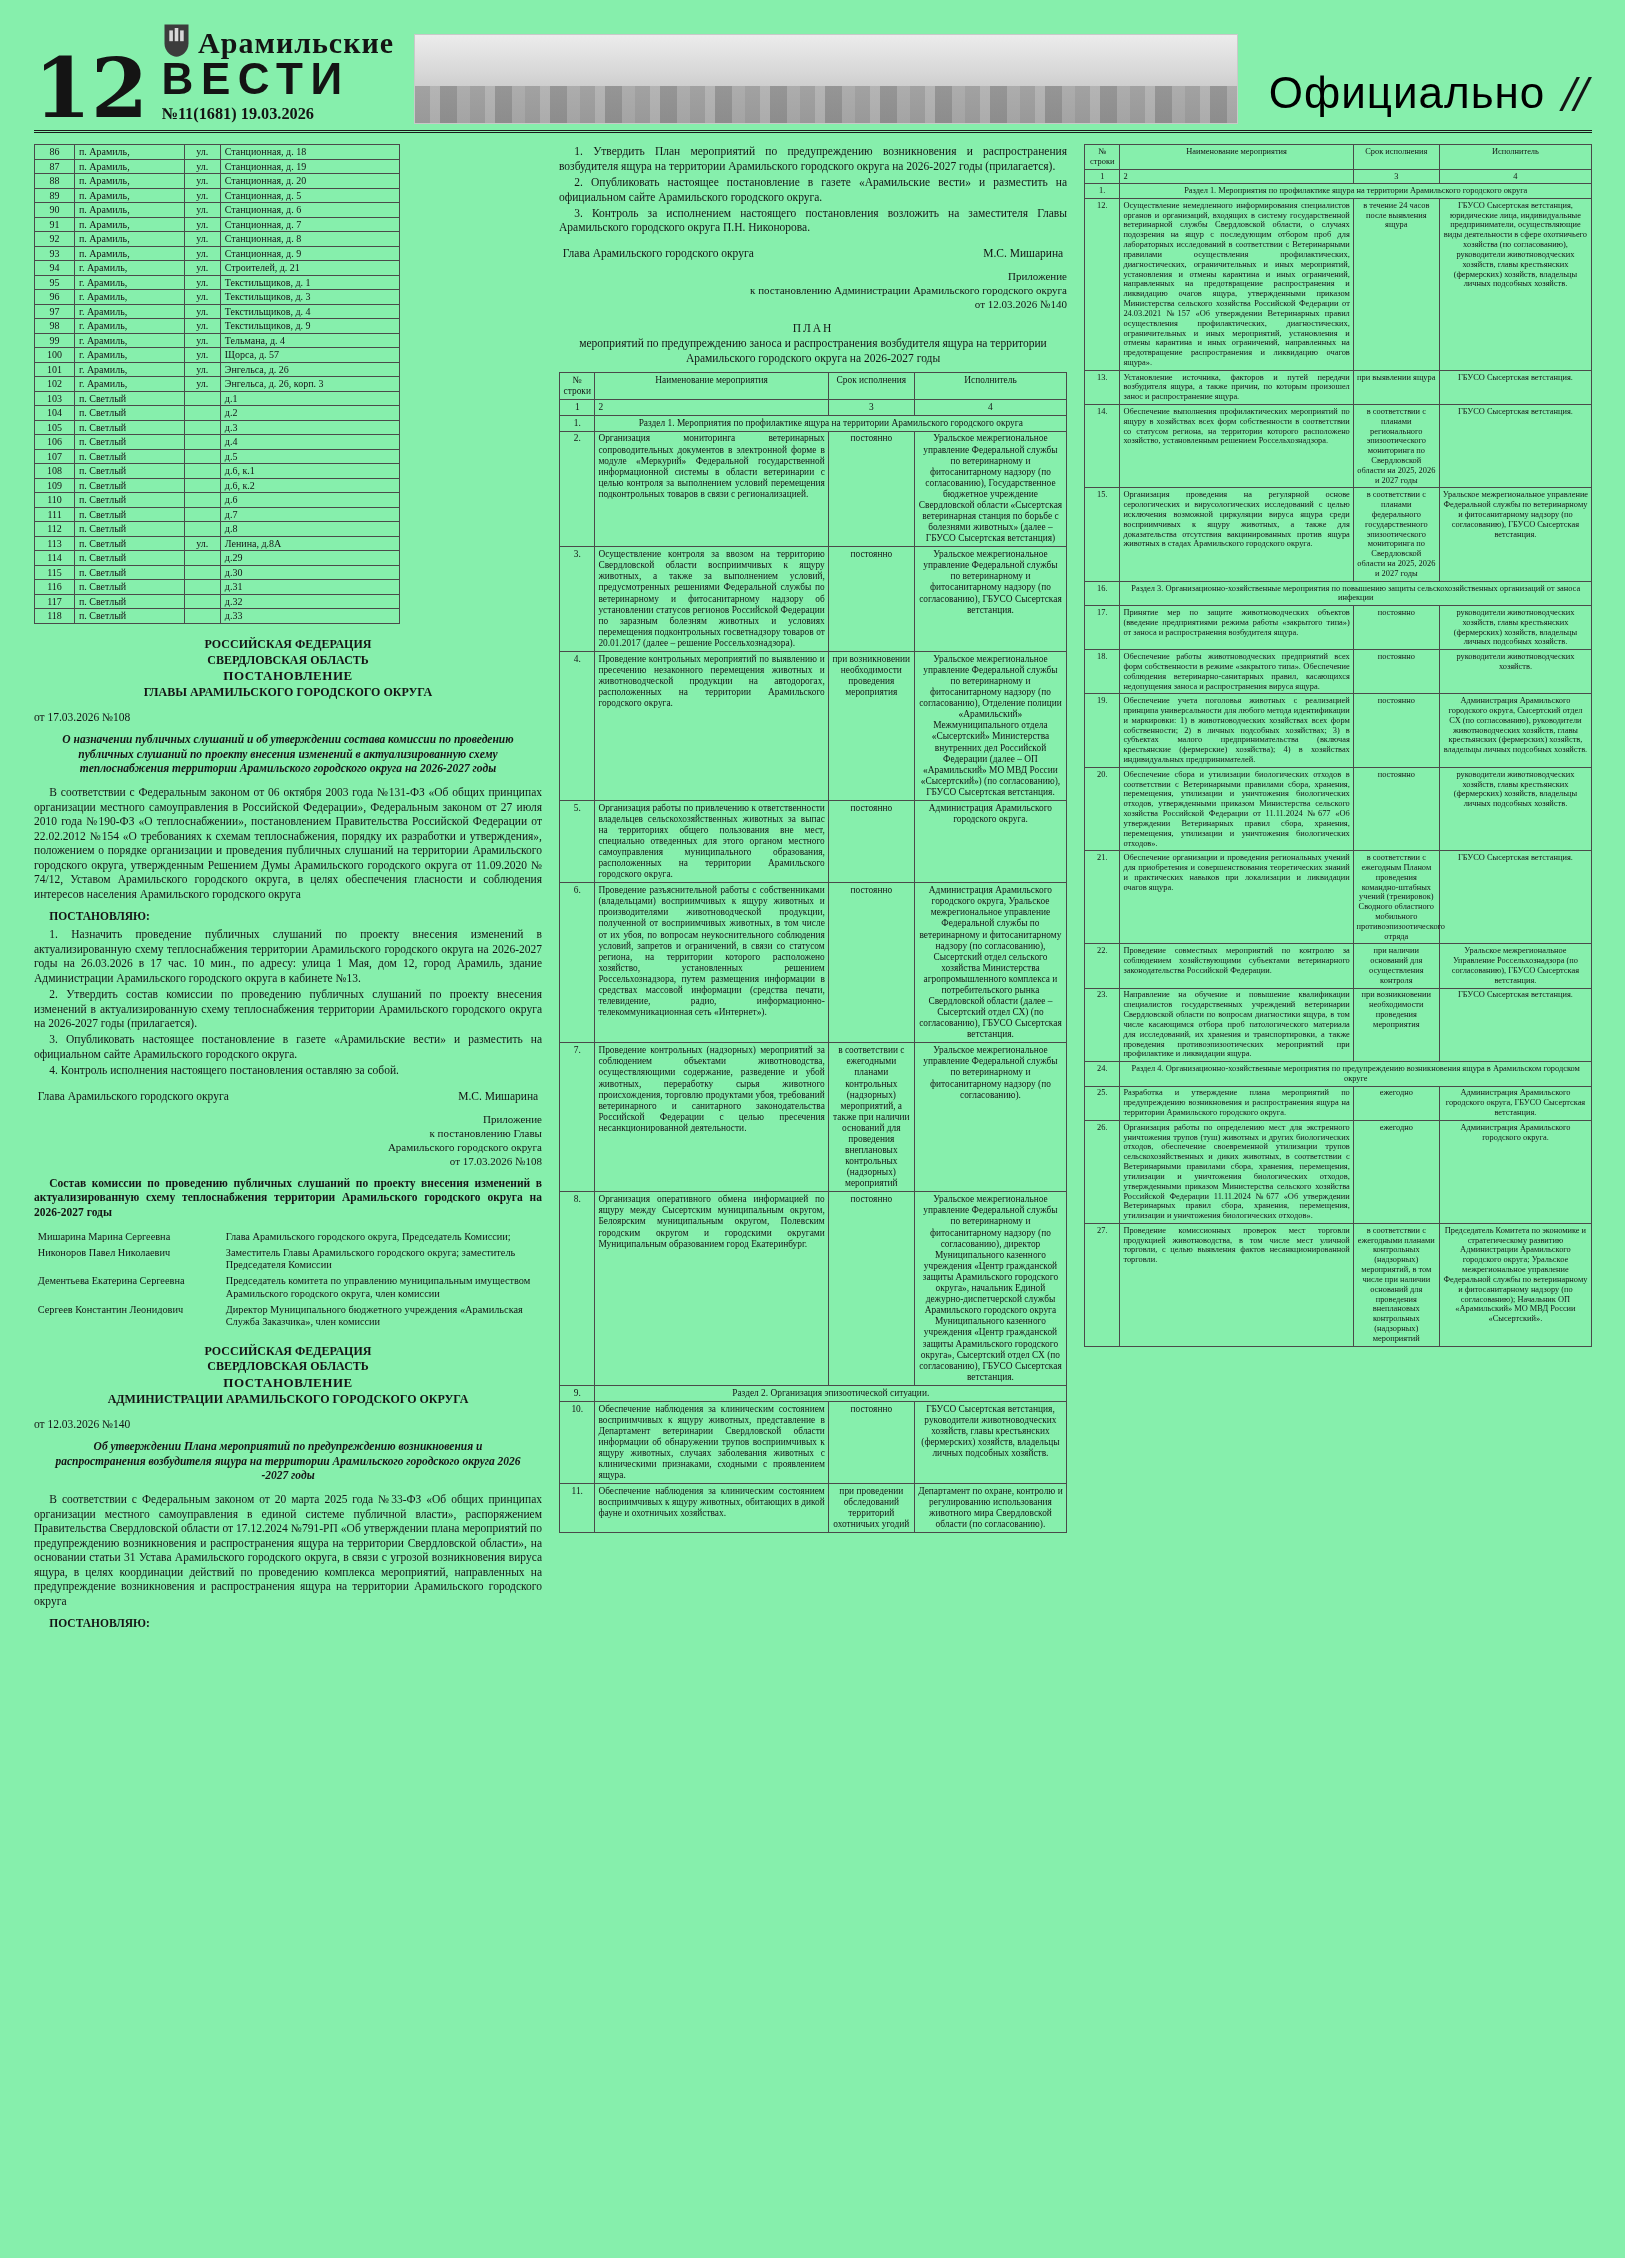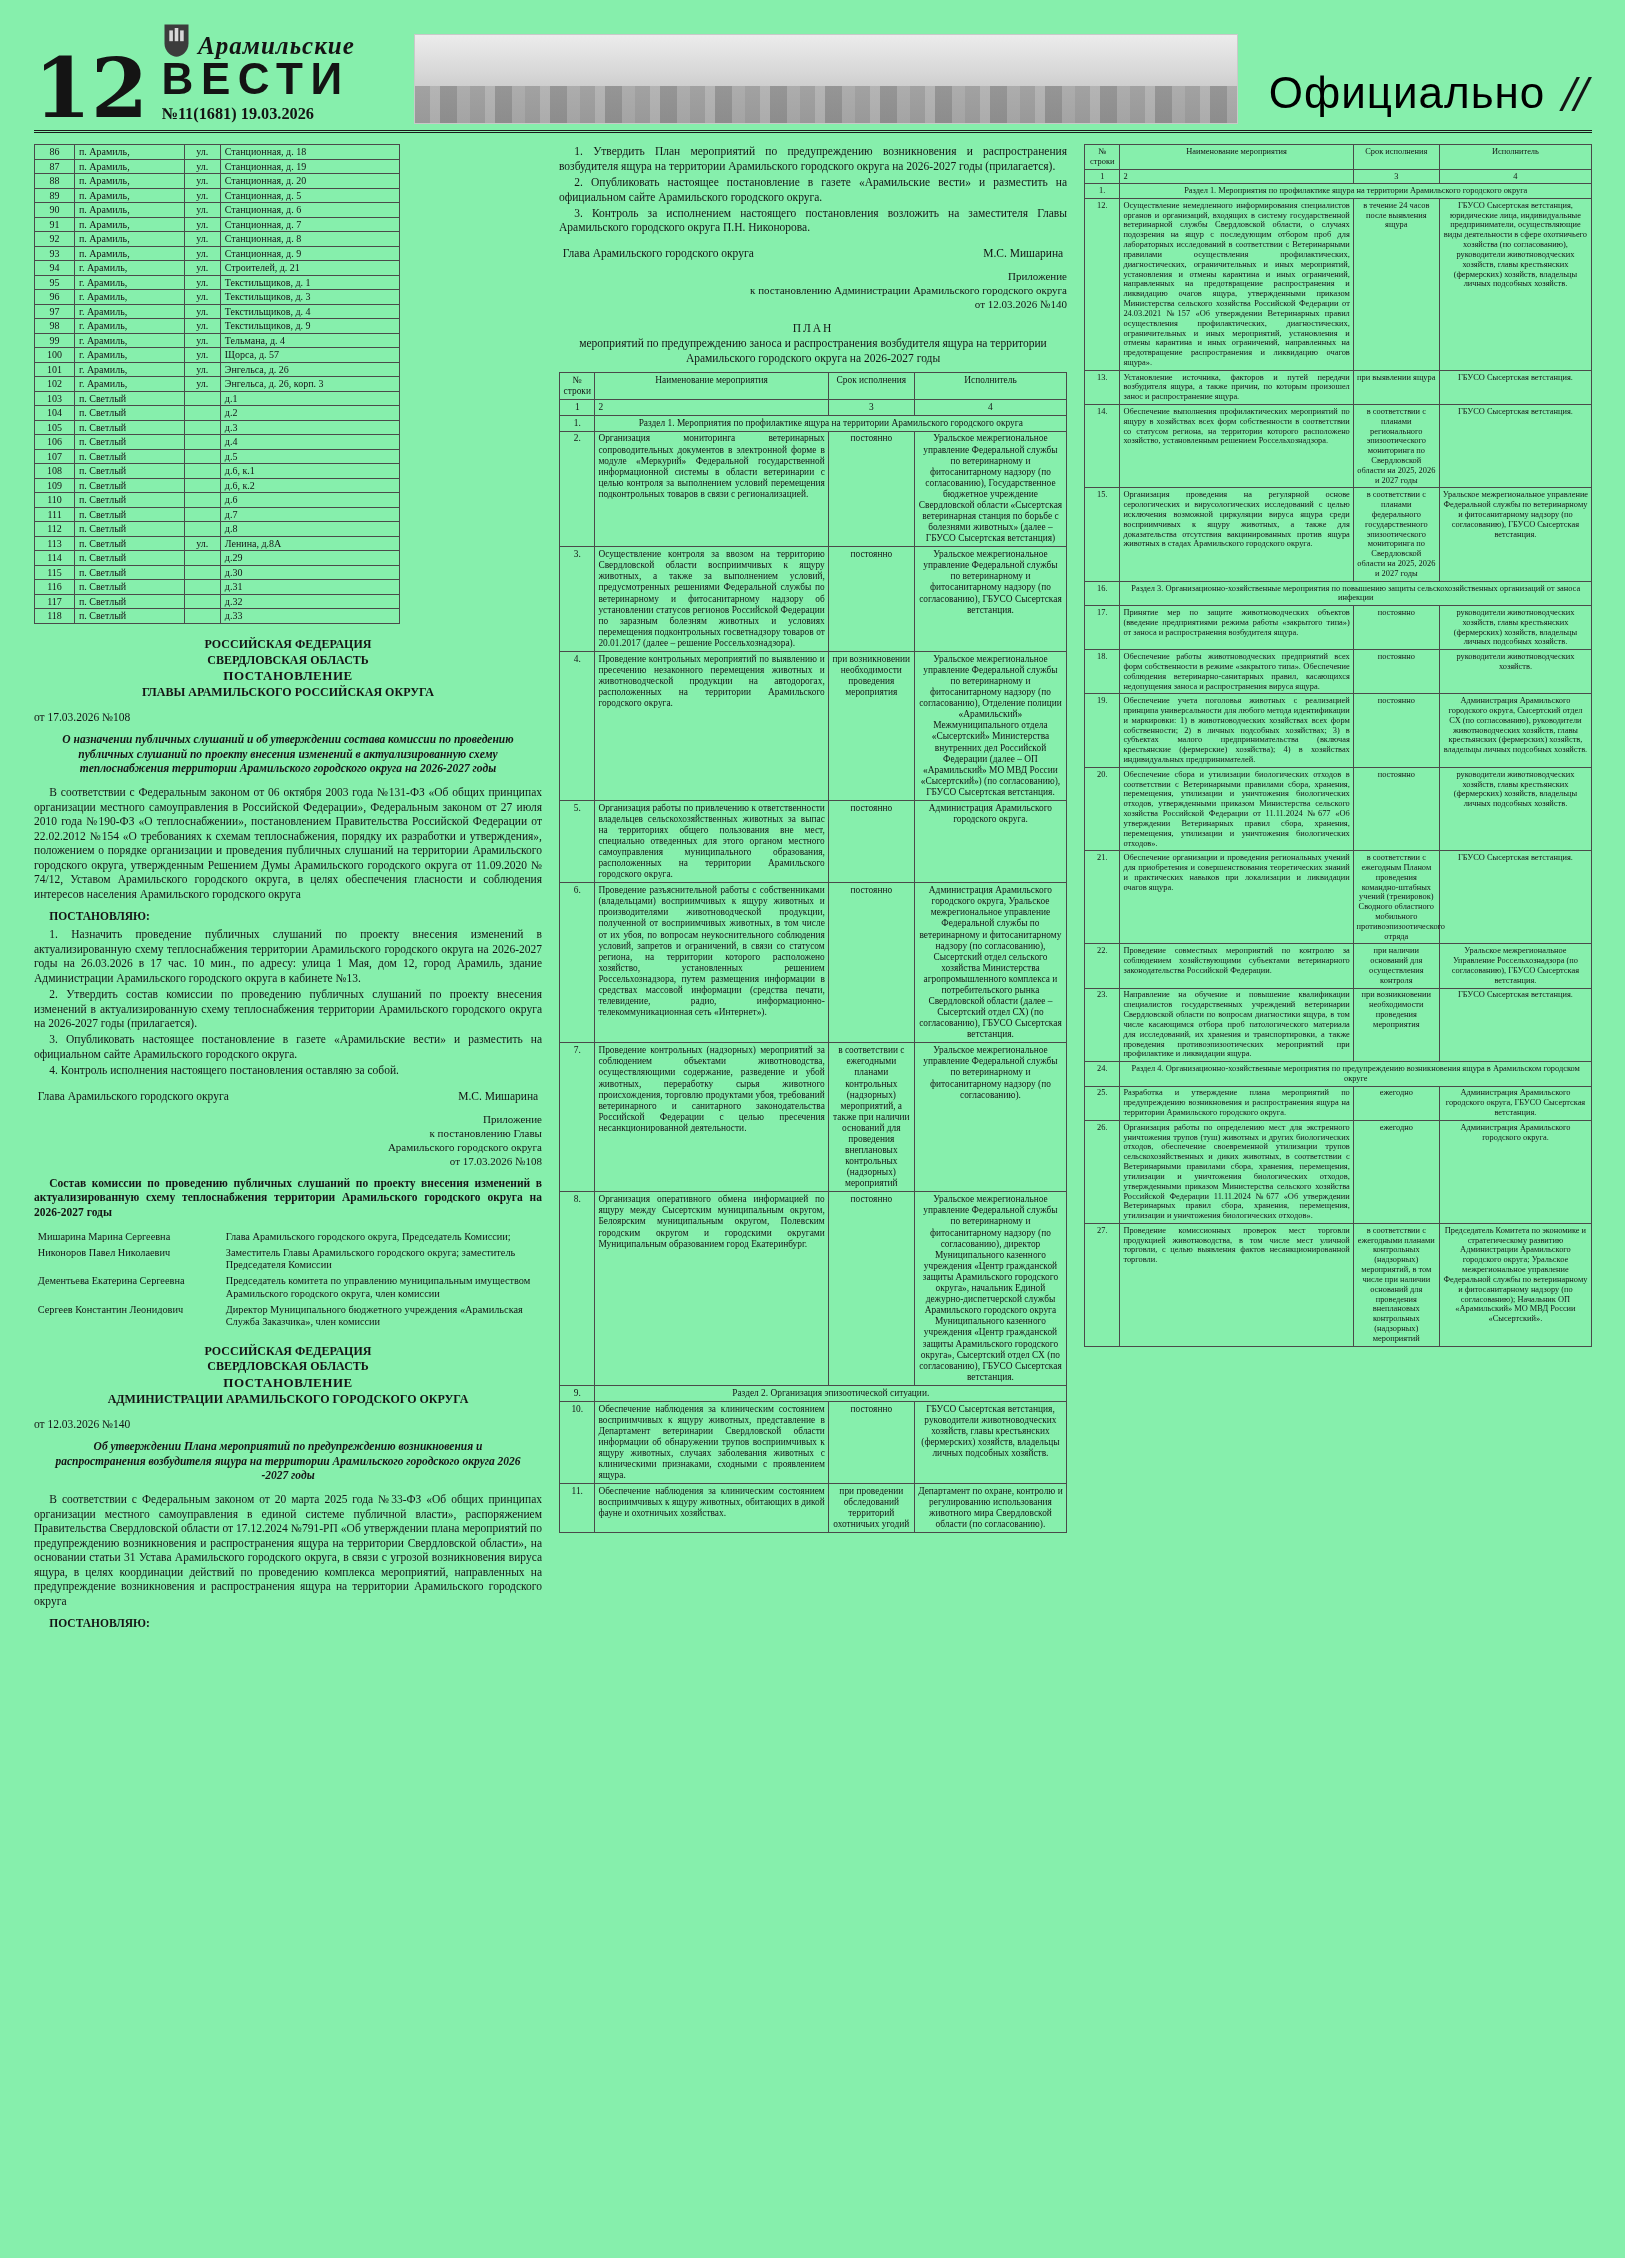--- a/index.html
+++ b/index.html
@@ -4,21 +4,21 @@
 <style>
   html,body{margin:0;padding:0;background:#e9e9e9;}
   .page{width:1626px;height:2259px;background:#86efac;margin:0 auto;box-sizing:border-box;
         padding:25px 34px 19px;overflow:hidden;font-family:"Liberation Serif",serif;color:#141414;}
   
   .masthead{display:flex;align-items:flex-end;gap:13.4px;height:99px;border-bottom:3.8px double #1a1a1a;padding-bottom:5.7px;}
   .pagenum{font-size:82px;font-weight:bold;line-height:.85;font-family:"DejaVu Serif",serif;}
   .brand{display:flex;flex-direction:column;justify-content:flex-end;min-width:239px;}
   .brand-top{display:flex;align-items:flex-end;gap:7.6px;}
   .crest{width:29px;height:36px;flex:0 0 auto;}
-  .brand-script{font-style:italic;font-size:25px;font-weight:bold;letter-spacing:1px;line-height:1;}
+  .brand-script{font-size:30px;font-weight:bold;letter-spacing:1px;line-height:1;}
   .brand-big{font-size:44px;font-weight:bold;letter-spacing:7.6px;line-height:.95;font-family:"Liberation Sans",sans-serif;}
   .issue{font-size:16.3px;font-weight:bold;margin-top:3.8px;}
   .photo{flex:1;height:88px;align-self:flex-end;position:relative;
          background:linear-gradient(180deg,#ececec 0%,#d6d6d6 45%,#b4b4b4 100%);
          border:1px solid #c9c9c9;overflow:hidden;}
   .skyline{position:absolute;left:0;right:0;bottom:0;height:42%;opacity:.65;
            background:repeating-linear-gradient(90deg,#8a8a8a 0 15.3px,#a7a7a7 15.3px 25px,#777 25px 42px,#9b9b9b 42px 55px);}
   .section-label{display:flex;align-items:flex-start;gap:17px;padding:0 5.7px 7.6px 17px;}
   .section-word{font-family:"Liberation Sans",sans-serif;font-size:44px;letter-spacing:1px;color:#000;line-height:1;}
   .slashes{font-size:50px;font-weight:bold;font-style:italic;line-height:.9;letter-spacing:-1.9px;}
@@ -294,21 +294,21 @@
               <td data-name="addr">д.33</td>
             </tr>
           </tbody>
       </table>
 
       <section data-name="decree-108">
         <div class="doc-heading" data-name="decree-108-heading">
             <p data-name="heading-line">РОССИЙСКАЯ ФЕДЕРАЦИЯ</p>
             <p data-name="heading-line">СВЕРДЛОВСКАЯ ОБЛАСТЬ</p>
             <p data-name="heading-line">ПОСТАНОВЛЕНИЕ</p>
-            <p data-name="heading-line">ГЛАВЫ АРАМИЛЬСКОГО РОССИЙСКАЯ ОКРУГА</p>
+            <p data-name="heading-line">ГЛАВЫ АРАМИЛЬСКОГО ГОРОДСКОГО ОКРУГА</p>
           </div>
         <p class="date-line" data-name="decree-108-date">от 17.03.2026 №108</p>
         <p class="doc-title" data-name="decree-108-title">О назначении публичных слушаний и об утверждении состава комиссии по проведению публичных слушаний по проекту внесения изменений в актуализированную схему теплоснабжения территории Арамильского городского округа на 2026-2027 годы</p>
         <p class="body-p" data-name="decree-108-intro">В соответствии с Федеральным законом от 06 октября 2003 года №131-ФЗ «Об общих принципах организации местного самоуправления в Российской Федерации», Федеральным законом от 27 июля 2010 года №190-ФЗ «О теплоснабжении», постановлением Правительства Российской Федерации от 22.02.2012 №154 «О требованиях к схемам теплоснабжения, порядку их разработки и утверждения», положением о порядке организации и проведения публичных слушаний на территории Арамильского городского округа, утвержденным Решением Думы Арамильского городского округа от 11.09.2020 № 74/12, Уставом Арамильского городского округа, в целях обеспечения гласности и соблюдения интересов населения Арамильского городского округа</p>
         <p class="resolve" data-name="decree-108-resolve-label">ПОСТАНОВЛЯЮ:</p>
         <div data-name="decree-108-items">
             <p class="body-p" data-name="resolution-item">1. Назначить проведение публичных слушаний по проекту внесения изменений в актуализированную схему теплоснабжения территории Арамильского городского округа на 2026-2027 годы на 26.03.2026 в 17 час. 10 мин., по адресу: улица 1 Мая, дом 12, город Арамиль, здание Администрации Арамильского городского округа в кабинете №13.</p>
             <p class="body-p" data-name="resolution-item">2. Утвердить состав комиссии по проведению публичных слушаний по проекту внесения изменений в актуализированную схему теплоснабжения территории Арамильского городского округа на 2026-2027 годы (прилагается).</p>
             <p class="body-p" data-name="resolution-item">3. Опубликовать настоящее постановление в газете «Арамильские вести» и разместить на официальном сайте Арамильского городского округа.</p>
             <p class="body-p" data-name="resolution-item">4. Контроль исполнения настоящего постановления оставляю за собой.</p>

